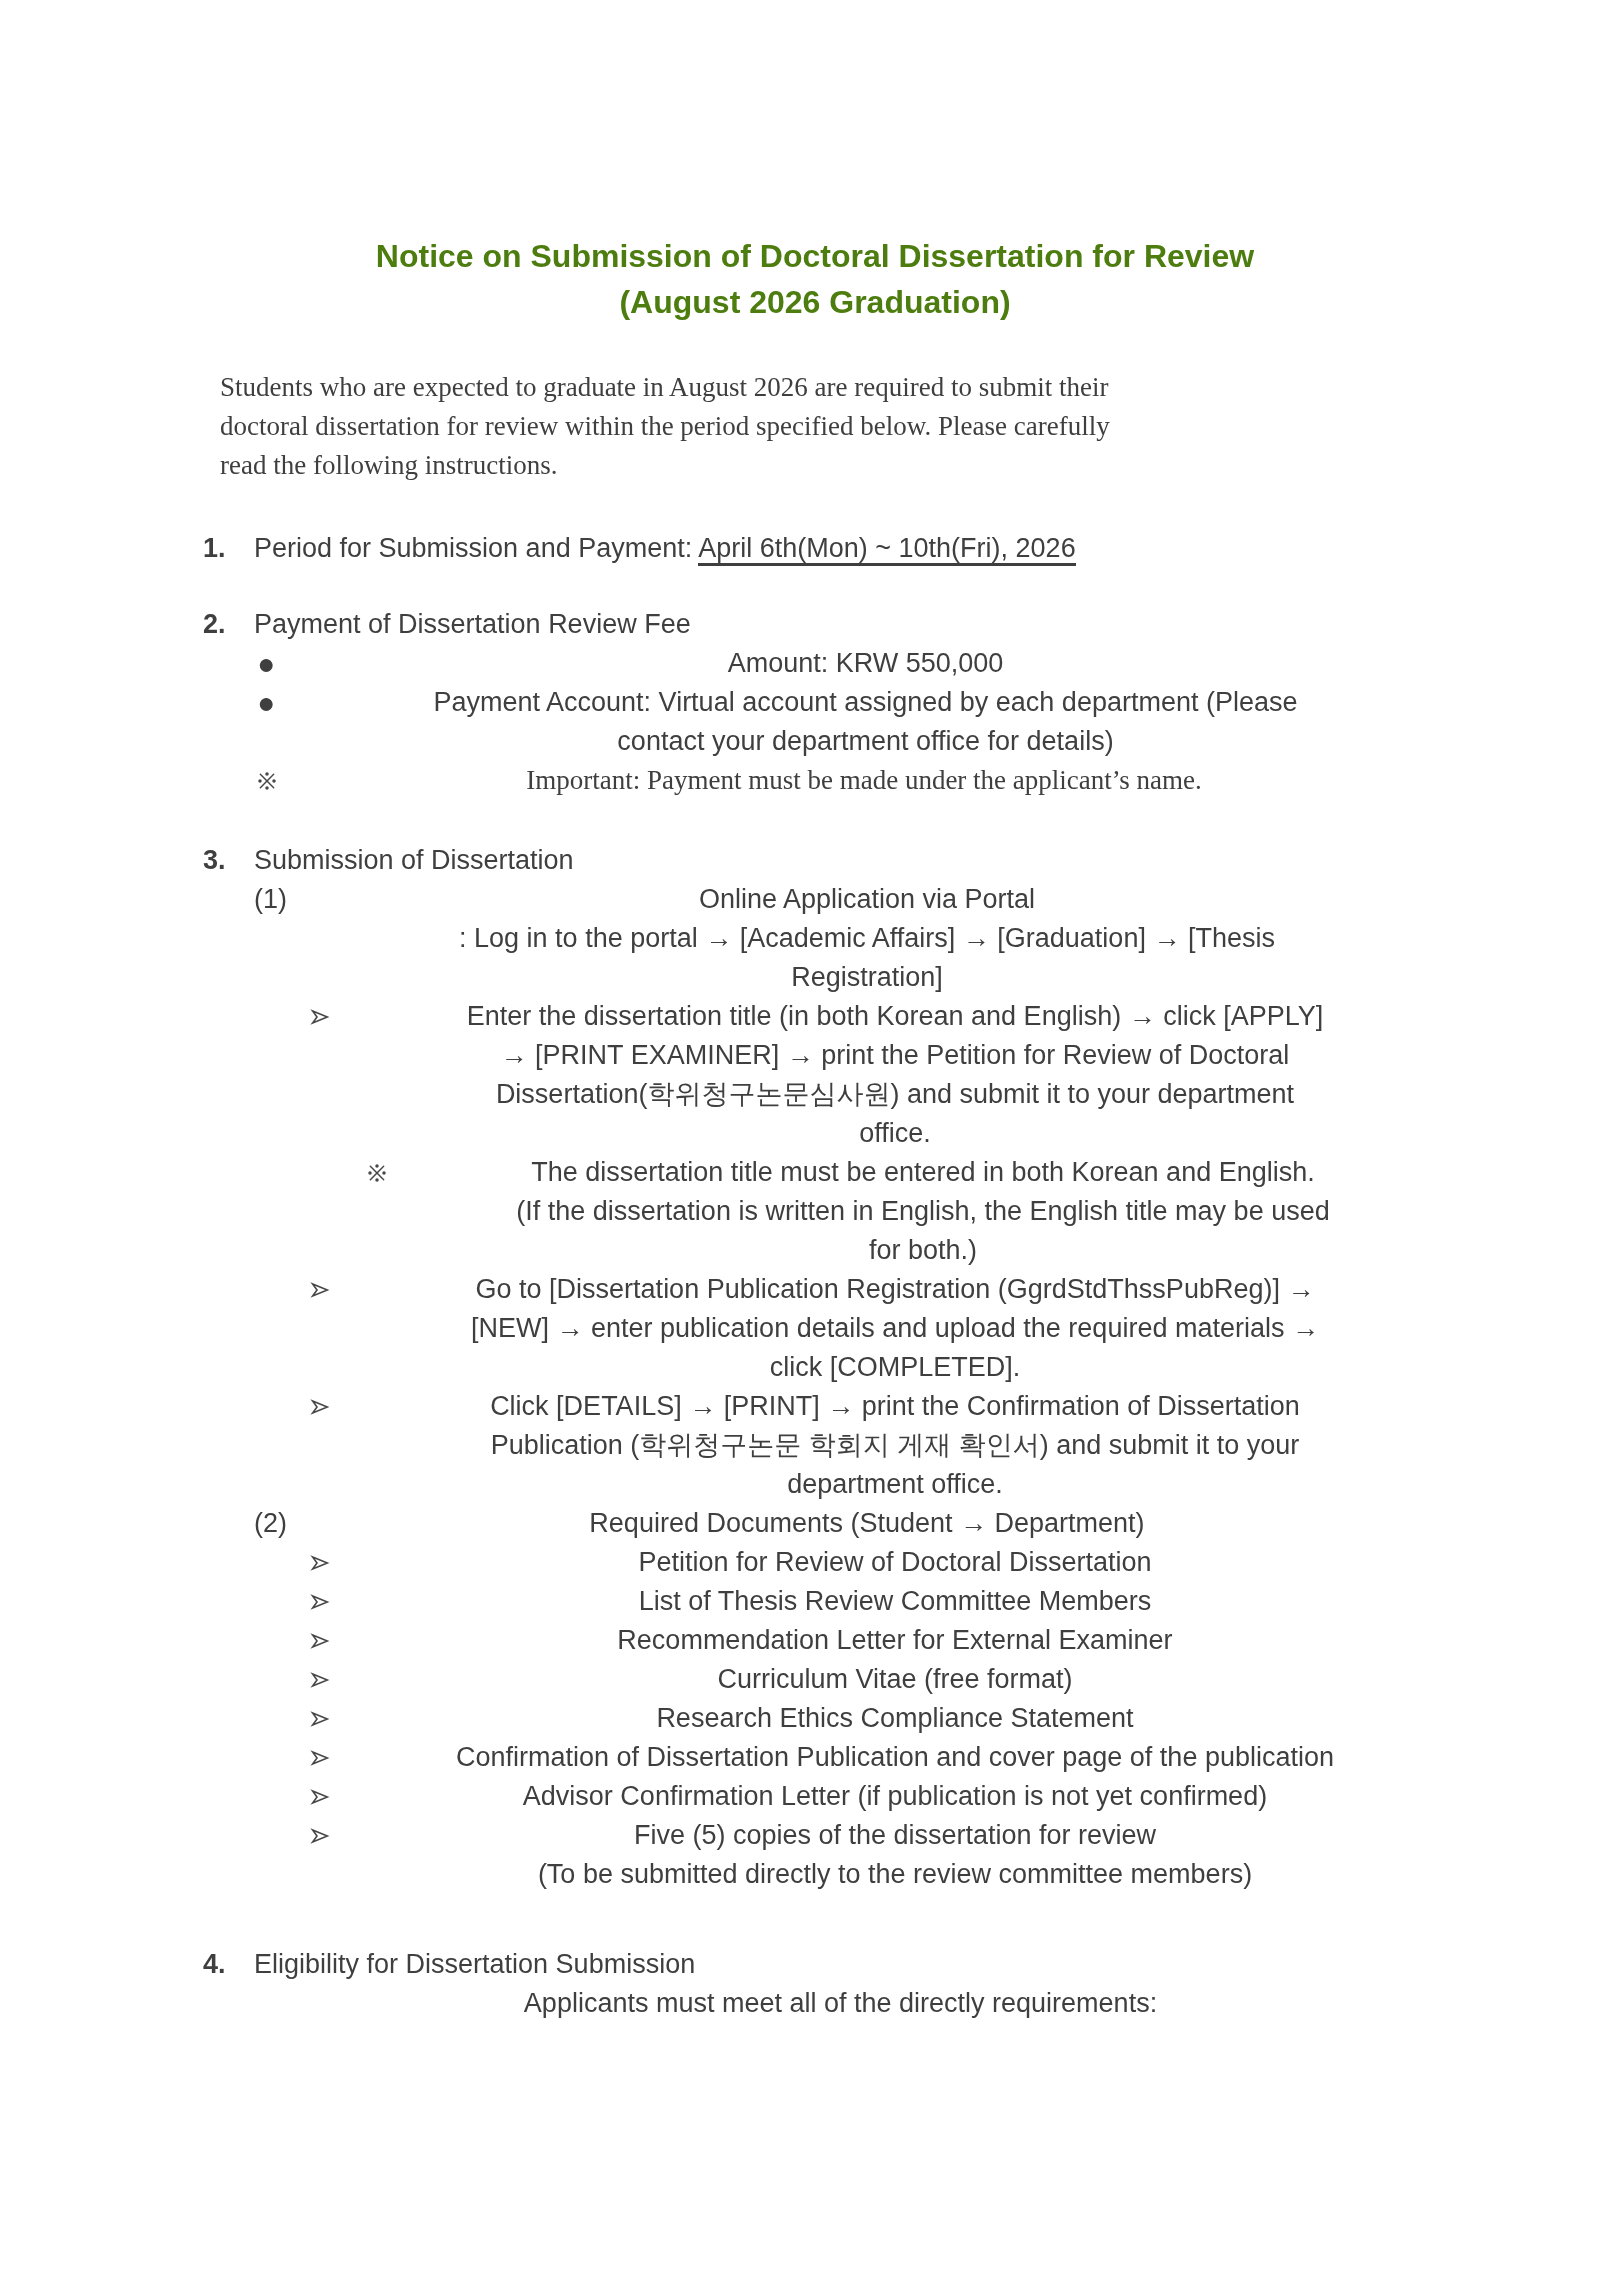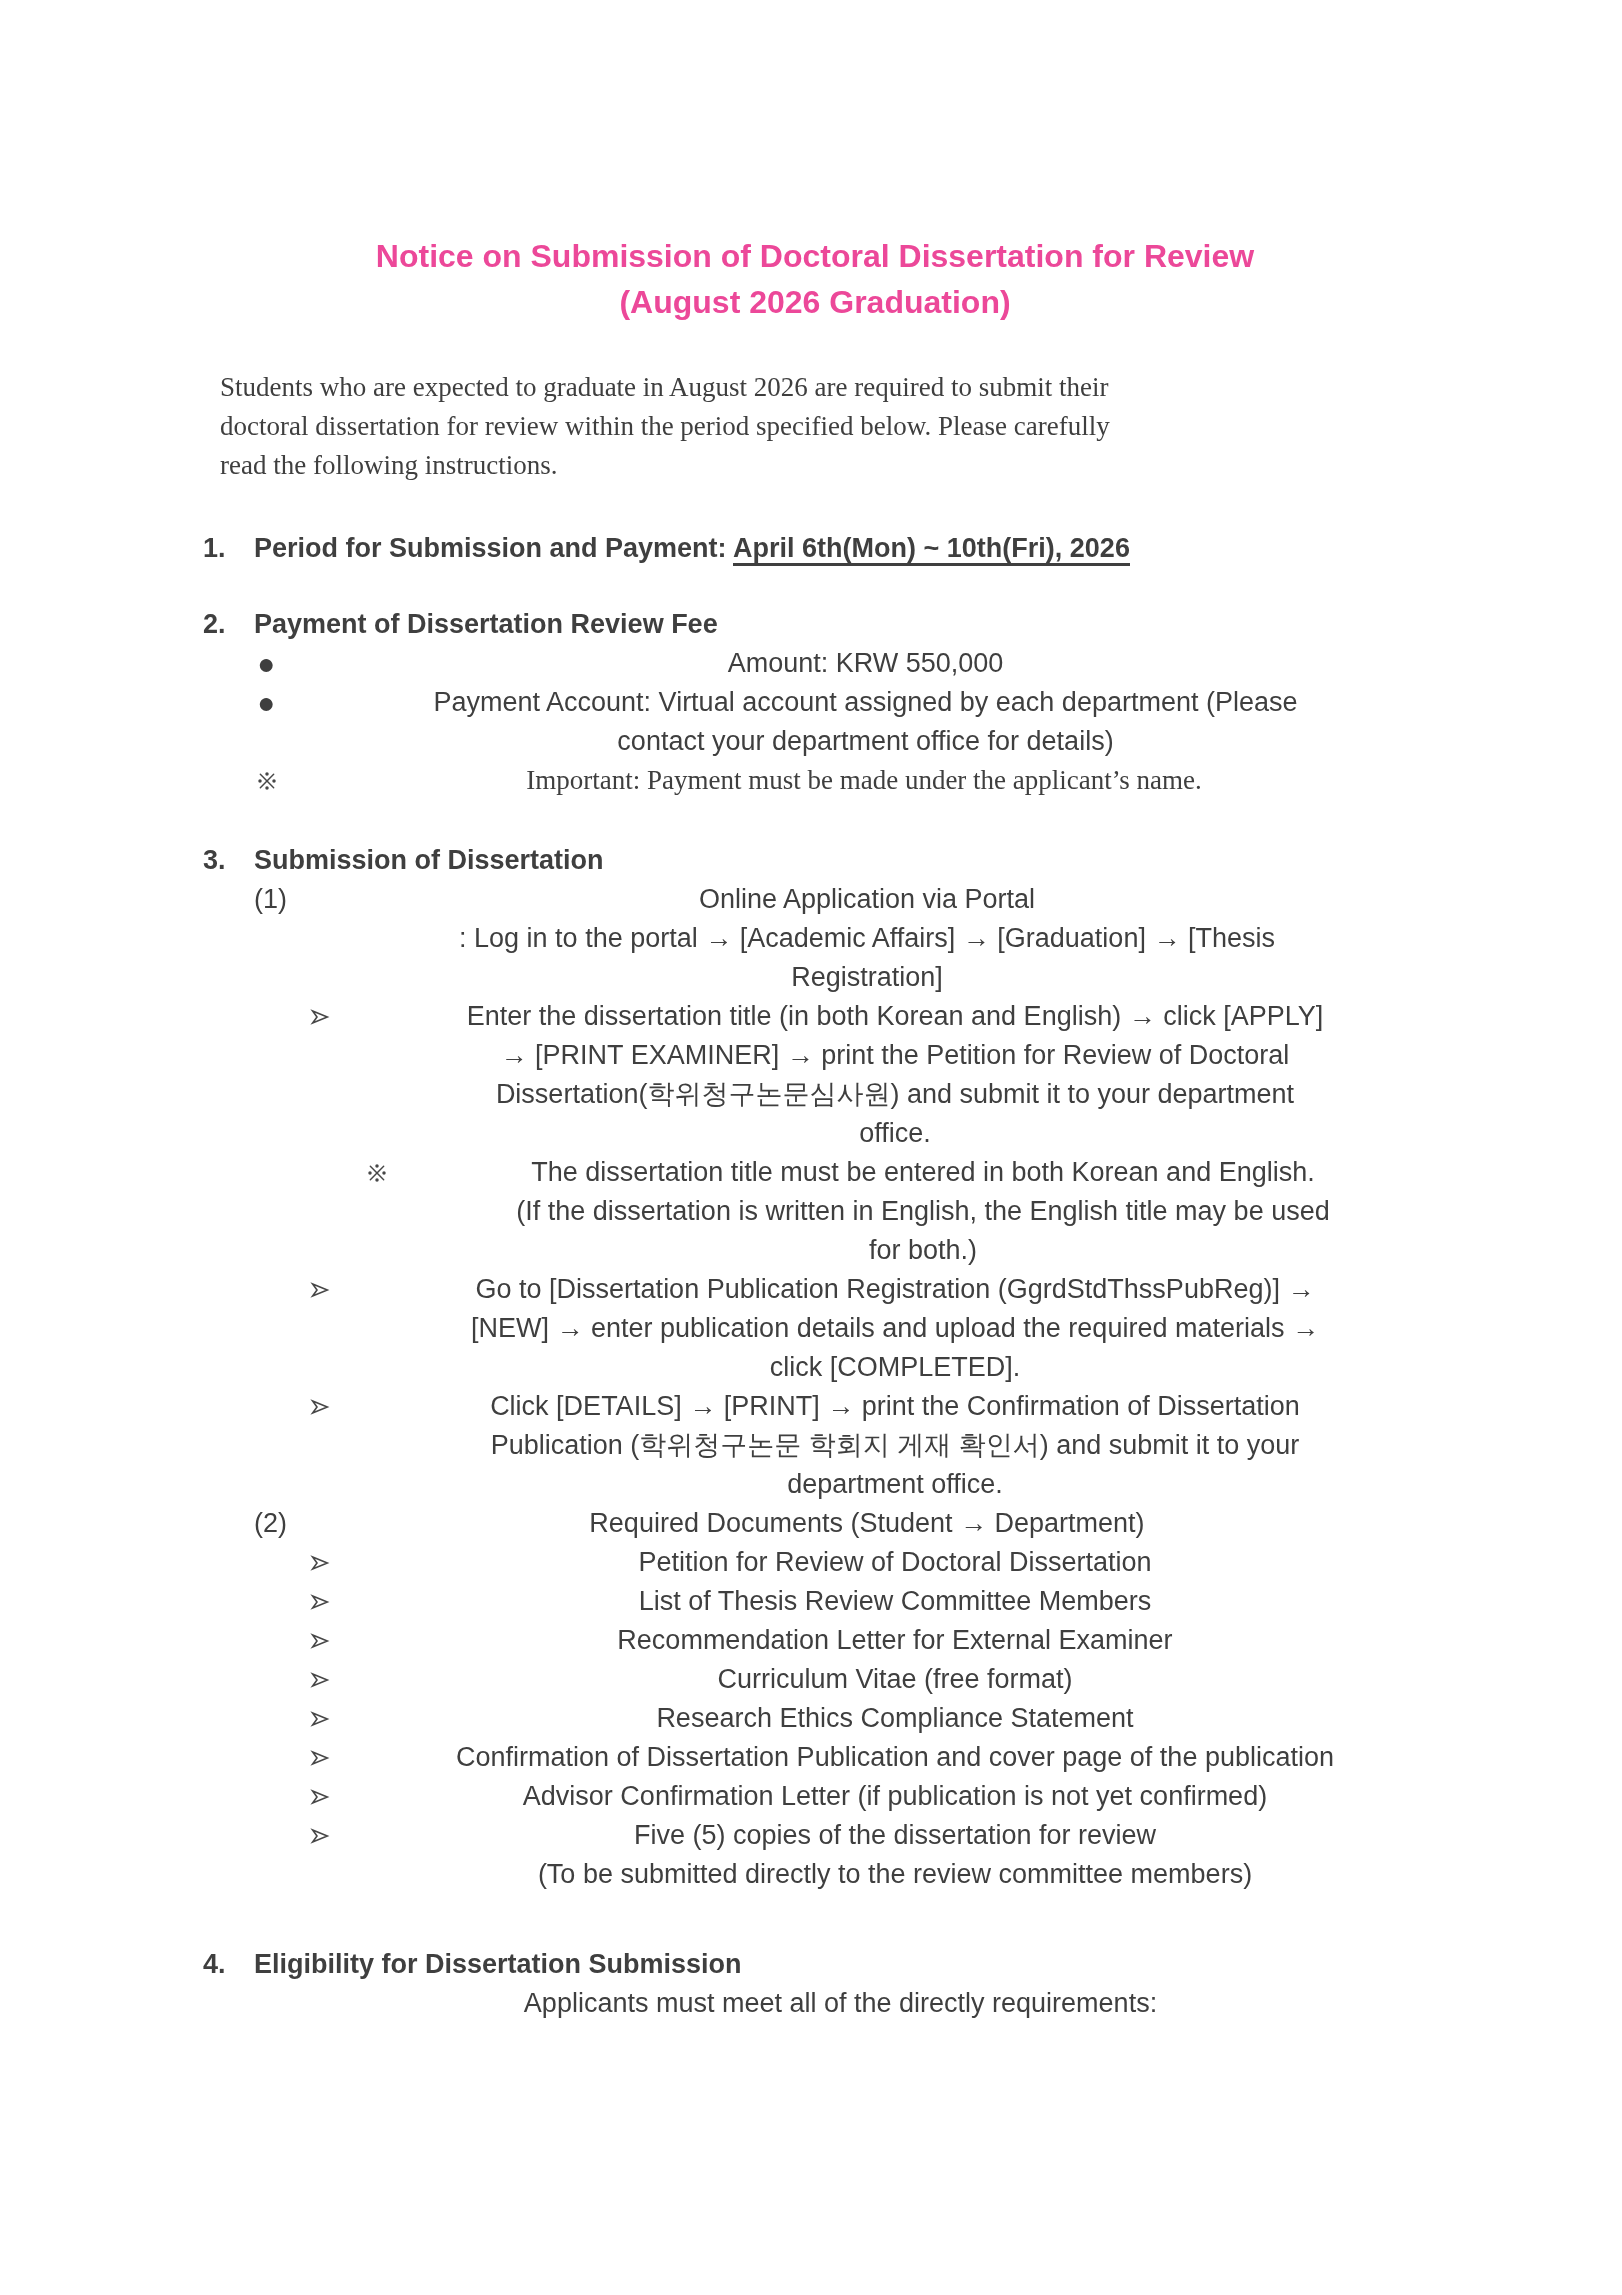--- a/index.html
+++ b/index.html
@@ -7,33 +7,33 @@
   body{
     width:1623px;height:2295px;background:#ffffff;
     color:#3f3f3f;
     font-family:"Liberation Sans","DejaVu Sans",sans-serif;
     font-size:27px;line-height:39px;
     overflow:hidden;
   }
   .doc{padding:233px 196px 0 203px;}
   .title{
     margin:0;font-size:32px;line-height:46px;font-weight:bold;
-    text-align:center;white-space:pre-wrap;color:#ec4899;
+    text-align:center;white-space:pre-wrap;color:#4d7c0f;
   }
   .intro{margin:43px 0 0 17px;white-space:pre-wrap;font-family:Liberation Serif, serif;}
   section{display:block;}
   .s1{margin-top:44px;}
   .s2{margin-top:37px;}
   .s3{margin-top:41px;}
   .s4{margin-top:51px;}
   .row{display:flex;align-items:flex-start;}
   .num{flex:none;width:51px;font-weight:bold;}
   .txt{flex:1;min-width:0;}
   .pre{white-space:pre-wrap;text-align:center;}
-  .bold{font-weight:bold;}
+  .bold{font-weight:normal;}
   .uline{border-bottom:3.4px solid #3f3f3f;padding-bottom:0;}
   
   .dot-row{margin-left:54px;}
   .dot-row .marker{flex:none;width:47px;}
   .note-row{margin-left:54px;font-family:Liberation Serif, serif;}
   .note-row .marker{flex:none;width:44px;}
   .sub-row{margin-left:51px;}
   .sub-row .marker{flex:none;width:53px;}
   .arrow-row{margin-left:107px;}
   .arrow-row .marker{flex:none;width:53px;}

